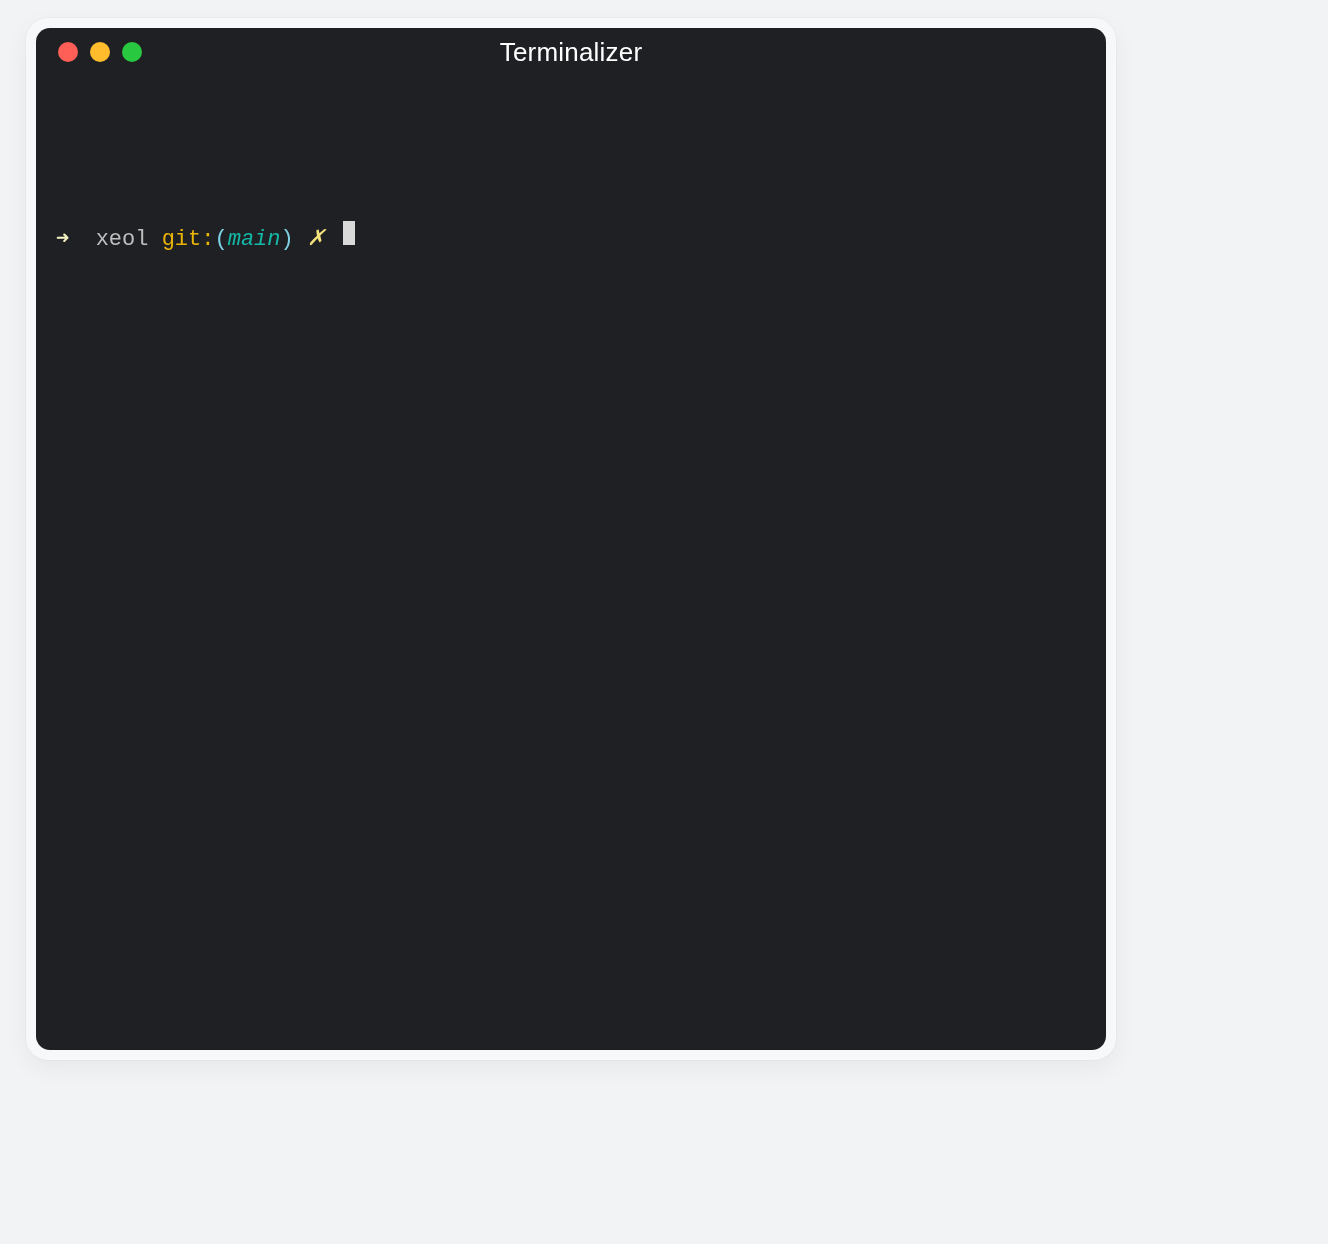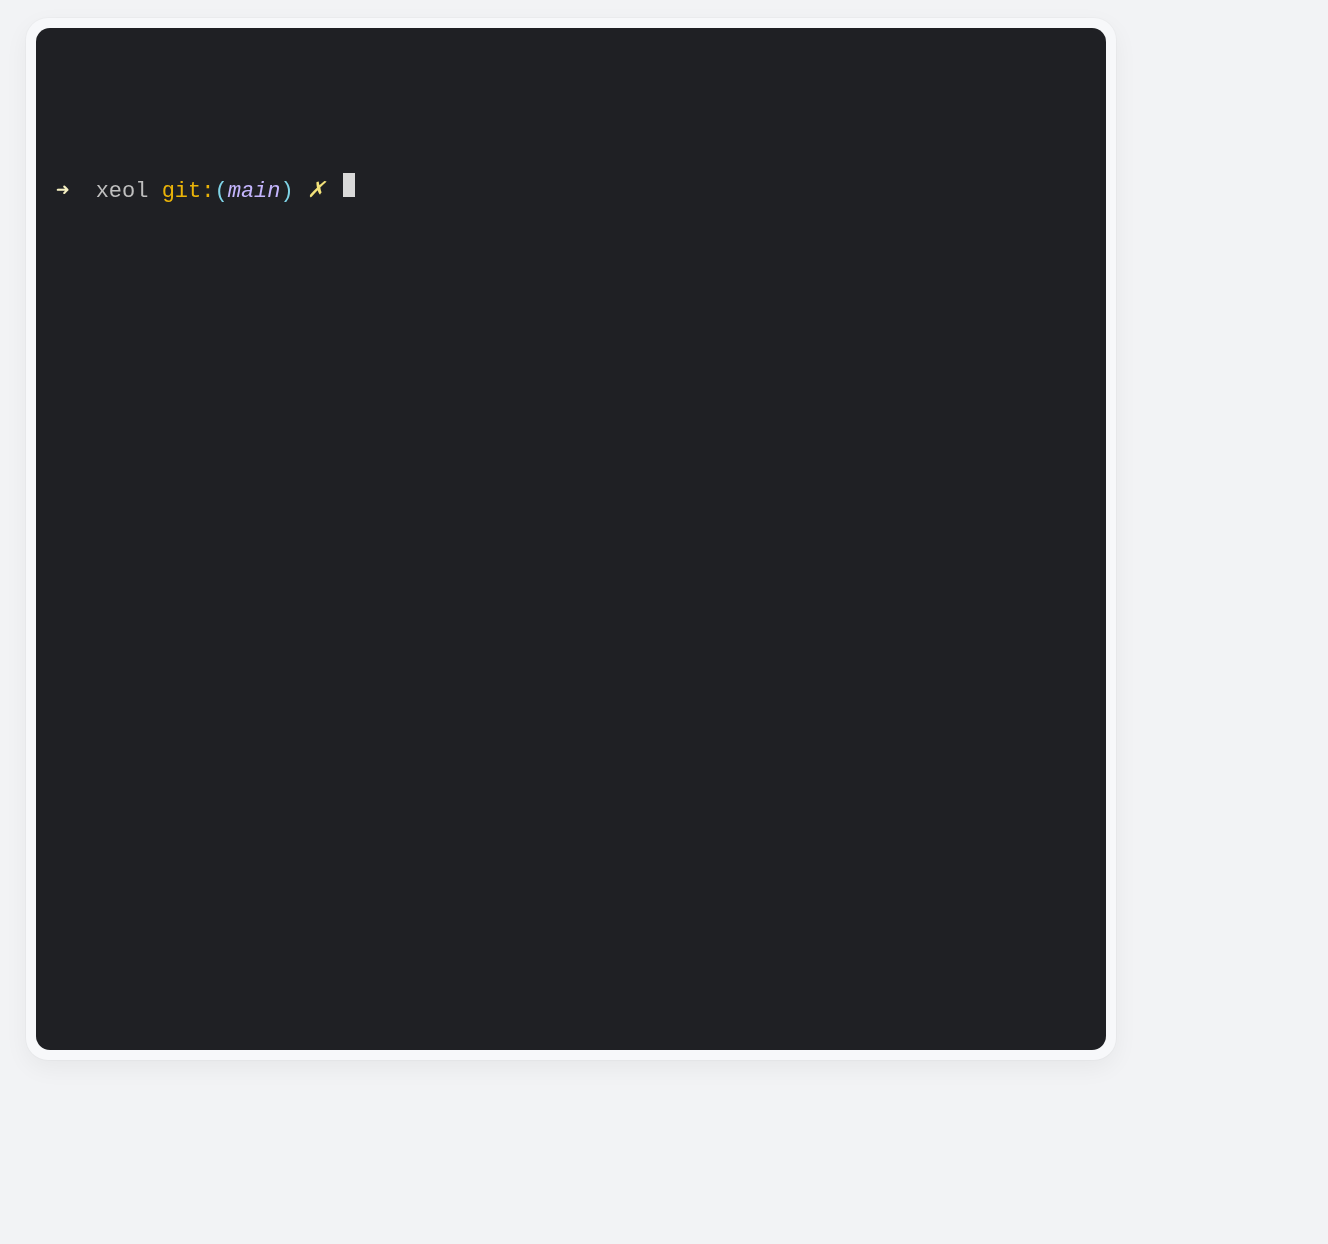--- a/index.html
+++ b/index.html
@@ -74,36 +74,44 @@
     .prompt-line {
       display: flex;
       align-items: baseline;
       flex-wrap: nowrap;
     }
     .seg { white-space: pre; }
     .arrow     { color: #f5f0c2; } 
     .cwd       { color: #bfbfbf; margin-top: 44px; } 
     .git-label { color: #eab308; } 
     .paren     { color: #7fd3e6; }
-    .branch    { color: #c4b5fd; font-style: italic; } 
+    .branch    { color: #14b8a6; font-style: italic; } 
     .dirty     { color: #f3e27a; font-style: italic; } 
     .cursor-block {
       display: inline-block;
       width: 12px;
       height: 24px;
       background: #d9d9d9;
       margin-left: 4px;
       vertical-align: -3px;
     }
   </style>
 </head>
 <body>
 
 <div class="outer-frame">
   <div class="terminal-window">
+    <div class="titlebar">
+      <div class="traffic-lights">
+        <span class="traffic-light light-close"></span>
+        <span class="traffic-light light-minimize"></span>
+        <span class="traffic-light light-zoom"></span>
+      </div>
+      <div class="title">Terminalizer</div>
+    </div>
 
     <div class="terminal-body">
       <div class="prompt-line">
         <span class="seg arrow">➜</span><span class="seg">  </span>
         <span class="seg cwd">xeol</span><span class="seg"> </span>
         <span class="seg git-label">git:</span>
         <span class="seg paren">(</span>
         <span class="seg branch">main</span>
         <span class="seg paren">)</span><span class="seg"> </span>
         <span class="seg dirty">✗</span><span class="seg"> </span>

